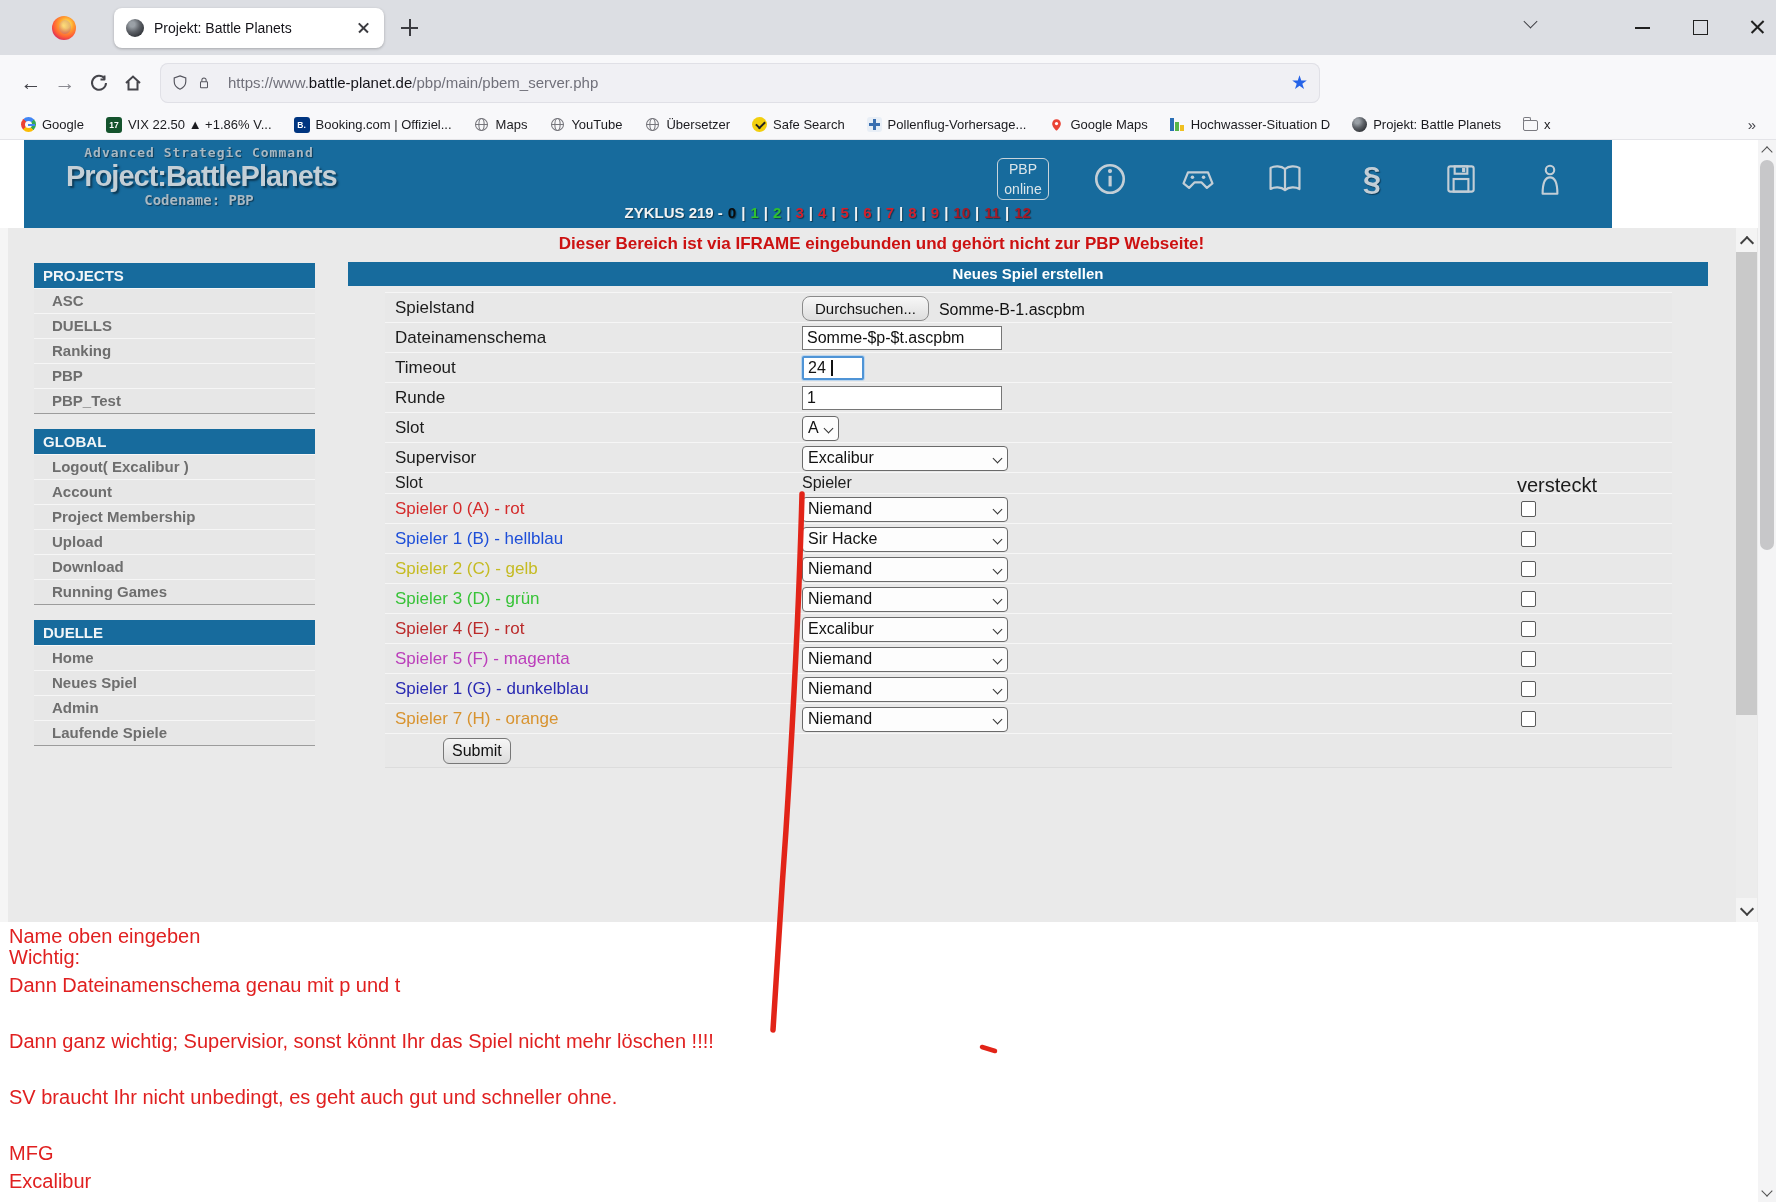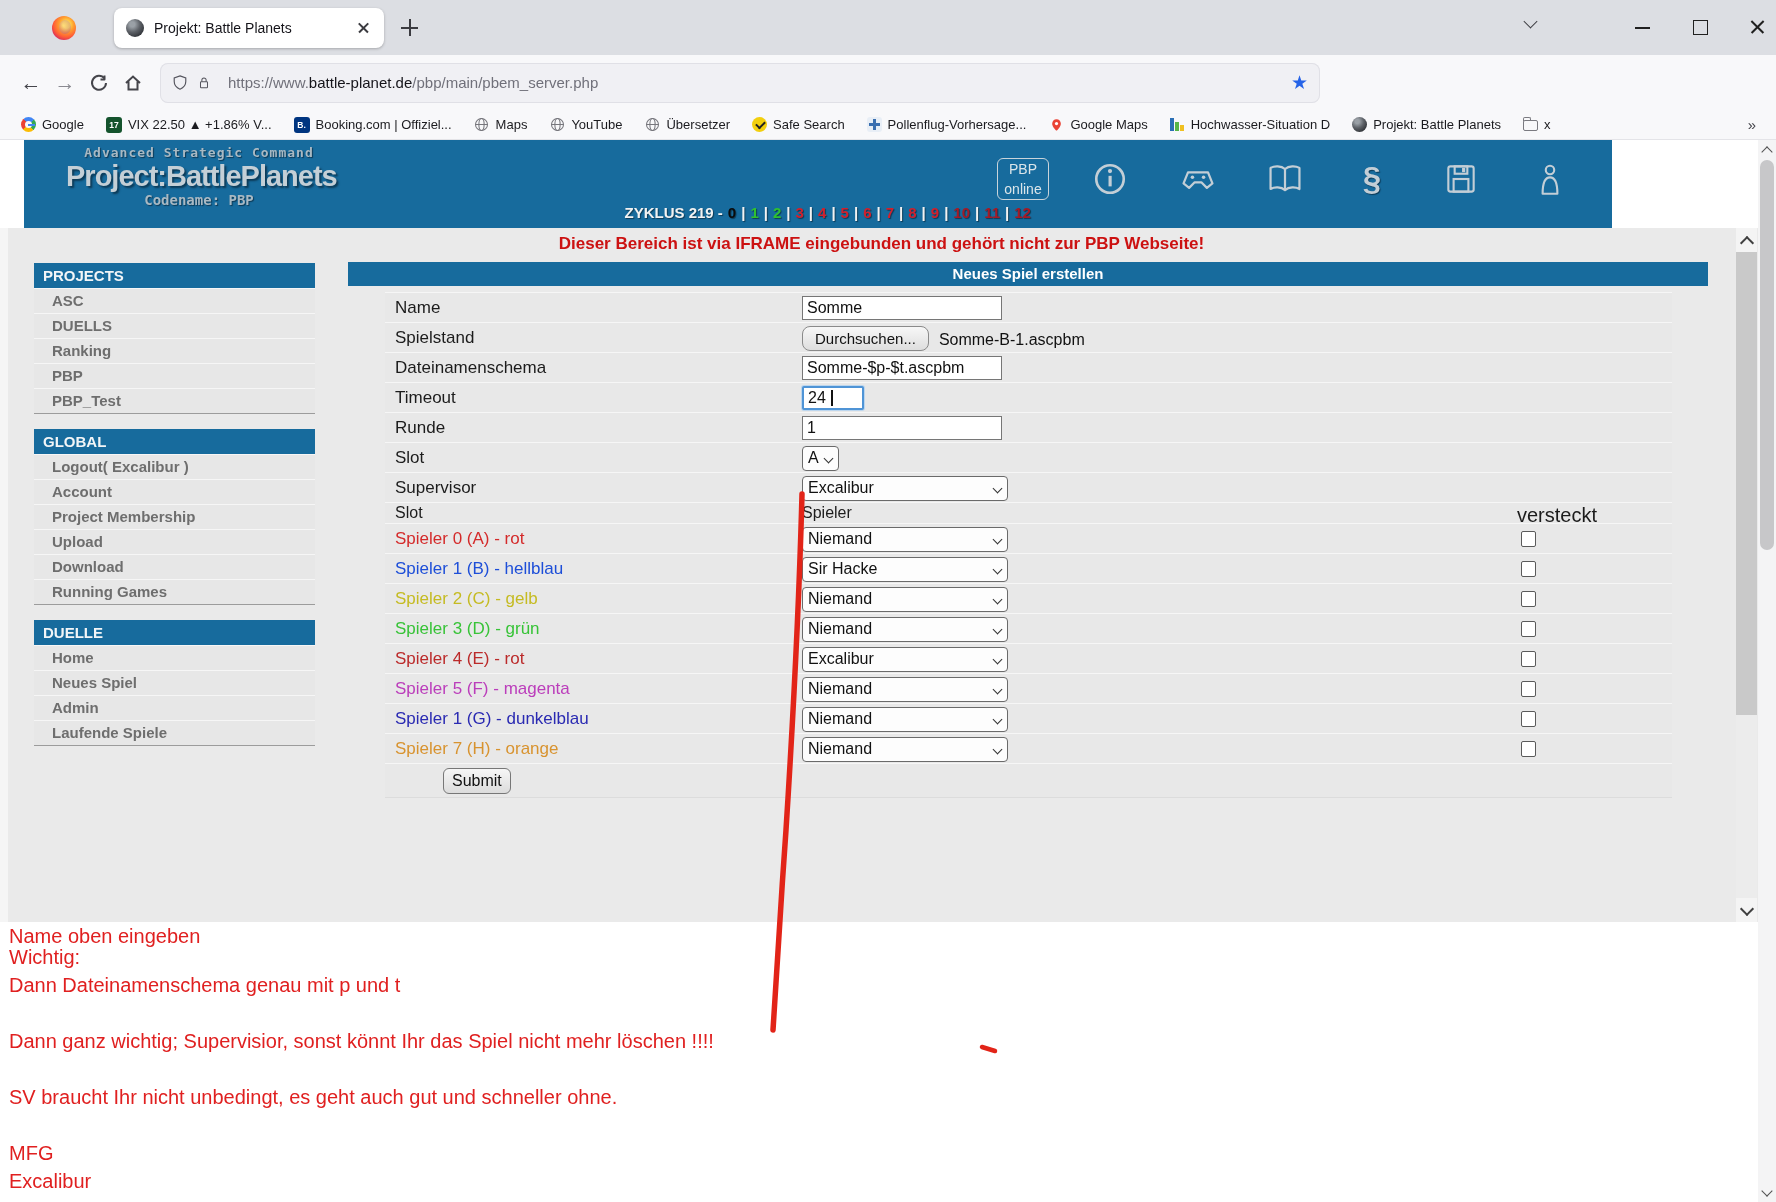--- a/index.html
+++ b/index.html
@@ -388,24 +388,20 @@
         <div class="side-item">Neues Spiel</div>
         <div class="side-item">Admin</div>
         <div class="side-item">Laufende Spiele</div>
       </div>
     </div>
 
     <div class="formtitle">Neues Spiel erstellen</div>
 
     <div class="formrows">
       <div class="frow">
-        <span class="lbl">Name</span>
-        <span class="wcol"><input class="tinput" value="Somme" style=""></span>
-      </div>
-      <div class="frow">
         <span class="lbl">Spielstand</span>
         <span class="wcol">
           <button class="btn">Durchsuchen...</button><span class="filename">Somme-B-1.ascpbm</span>
         </span>
       </div>
       <div class="frow">
         <span class="lbl">Dateinamenschema</span>
         <span class="wcol"><input class="tinput" value="Somme-$p-$t.ascpbm" style=""></span>
       </div>
       <div class="frow">

